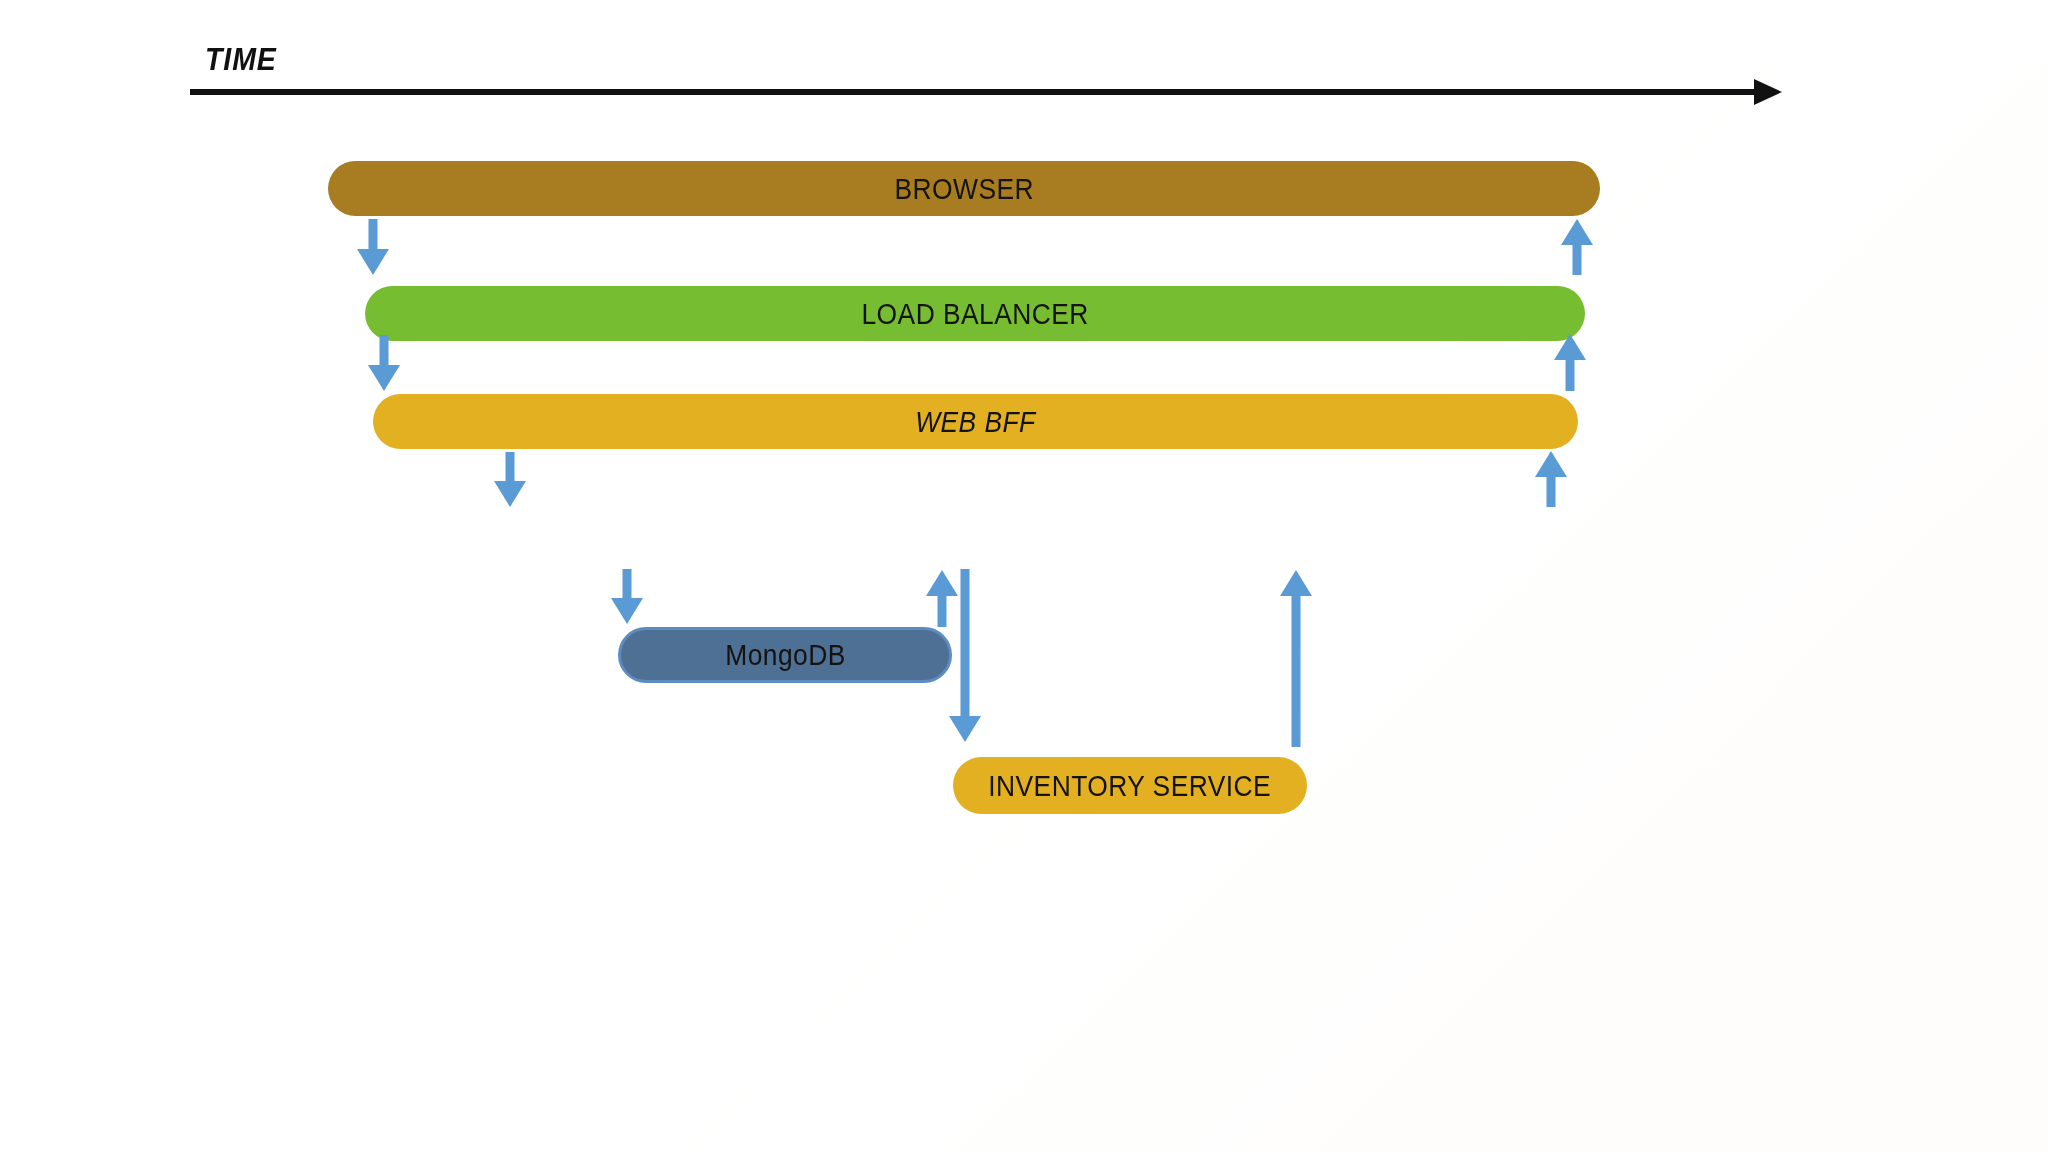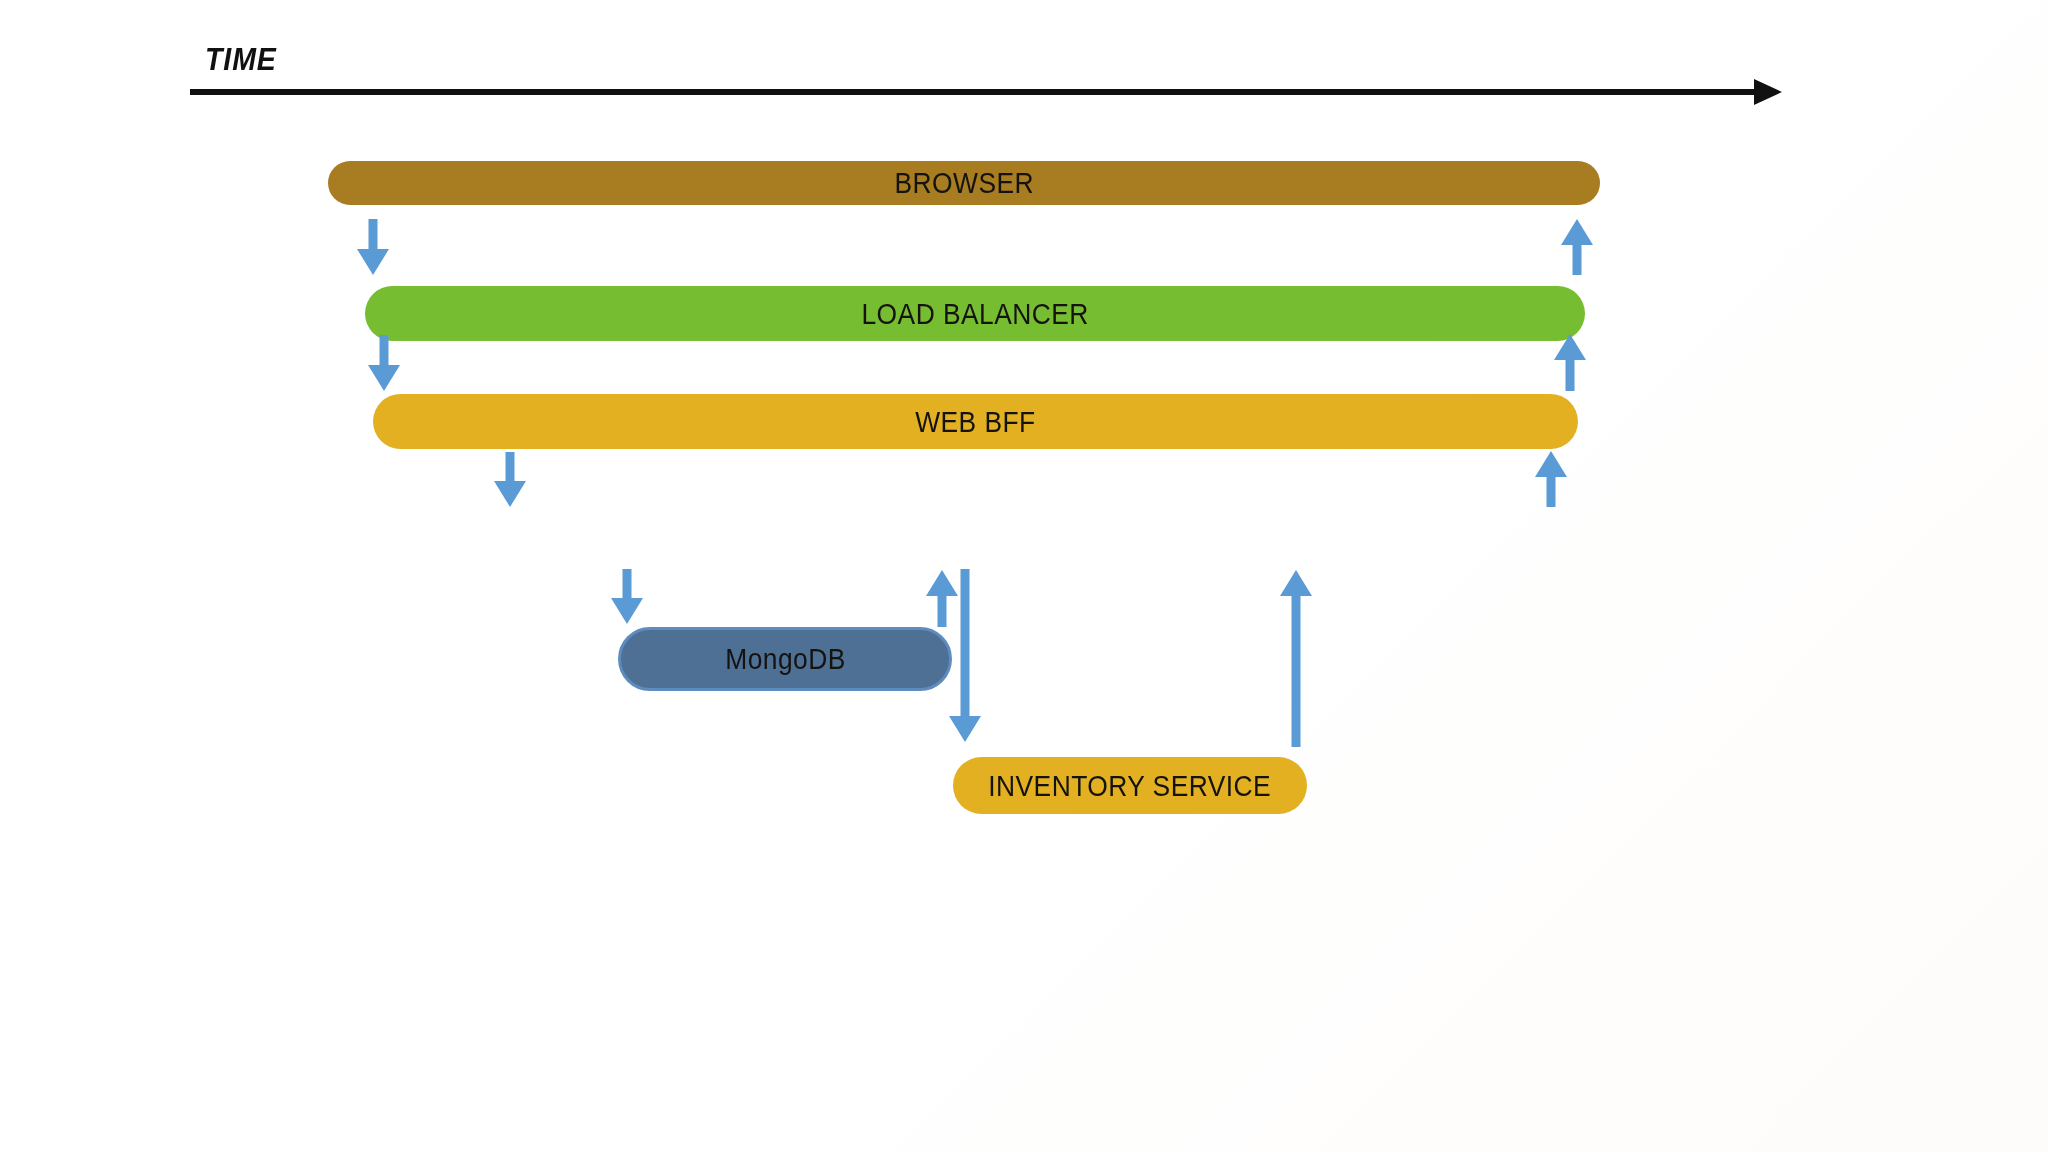--- a/index.html
+++ b/index.html
@@ -63,34 +63,34 @@
 </style>
 </head>
 <body>
 
 <div class="canvas" style="--axis: #111111; --arrow: #5B9BD5;">
 
   <div class="axis-label">TIME</div>
   <div class="axis-line"></div>
   <div class="axis-head"></div>
 
-  <div class="node" style="left: 328px; top: 161px; width: 1272px; height: 44px; background-color: rgb(168, 124, 32);">
+  <div class="node" style="left: 328px; top: 161px; width: 1272px; height: 55px; background-color: rgb(168, 124, 32);">
     <span class="lbl">BROWSER</span>
   </div>
 
   <div class="node" style="left: 365px; top: 277px; width: 1220px; height: 55px; background-color: rgb(119, 189, 49); margin-top: 9px;">
     <span class="lbl">LOAD BALANCER</span>
   </div>
 
-  <div class="node" style="left: 373px; top: 394px; width: 1205px; height: 55px; background-color: rgb(227, 176, 34);">
+  <div class="node" style="left: 373px; top: 394px; width: 1205px; height: 55px; background-color: rgb(227, 176, 34); font-style: italic;">
     <span class="lbl">WEB BFF</span>
   </div>
 
 
-  <div class="node bordered" style="left: 618px; top: 627px; width: 334px; height: 64px; background-color: rgb(79, 112, 149); border-color: rgb(94, 140, 190);">
+  <div class="node bordered" style="left: 618px; top: 627px; width: 334px; height: 56px; background-color: rgb(79, 112, 149); border-color: rgb(94, 140, 190);">
     <span class="lbl">MongoDB</span>
   </div>
 
   <div class="node" style="left: 953px; top: 745px; width: 354px; height: 57px; background-color: rgb(227, 176, 34); margin-top: 12px;">
     <span class="lbl">INVENTORY SERVICE</span>
   </div>
 
   <div class="arrow down" style="left:357px;top:219px;height:56px">
       <div class="shaft"></div>
       <div class="head"></div>

